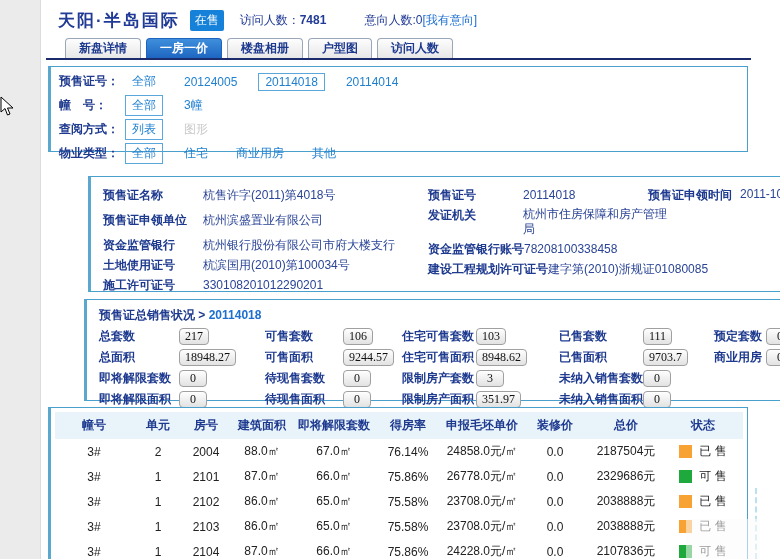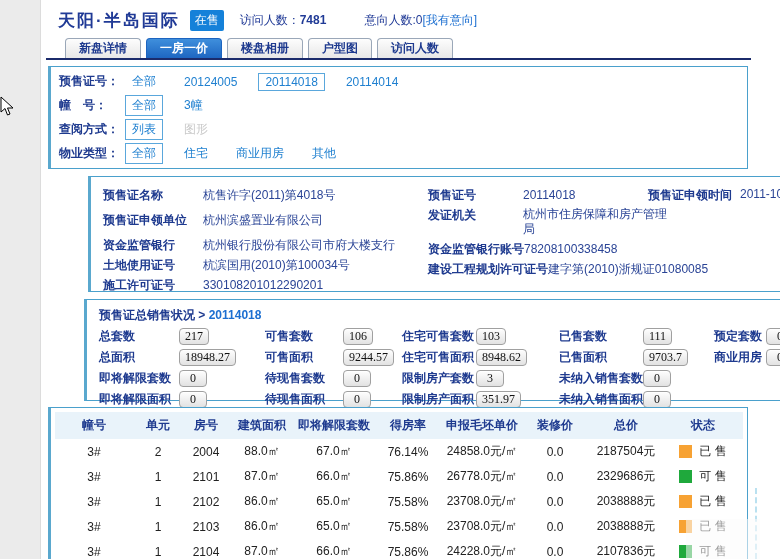--- a/index.html
+++ b/index.html
@@ -20,21 +20,21 @@
 
   
   .tabs{position:absolute;left:24px;top:38px;height:21px;display:flex;gap:5px;}
   .tab{padding:0 13px;line-height:19px;border:1px solid #9AA7B8;border-bottom:none;border-radius:4px 4px 0 0;
        background:linear-gradient(#fdfdfd,#e6e6e6);color:#1E3A8F;font-weight:bold;cursor:pointer;}
   .tab.active{background:linear-gradient(#3F8FDC,#1C64C0);color:#fff;border-color:#1C64C0;}
   .tab-underline{position:absolute;left:5px;top:58px;width:705px;height:2px;background:#1B2B6B;}
 
   
   .box{position:absolute;left:7px;width:700px;border:1px solid #4AA0CC;border-left:3px solid #5AA8CE;background:#fff;box-sizing:border-box;}
-  .filter-box{top:66px;height:103px;}
+  .filter-box{top:66px;height:86px;}
   .info-box{top:176px;height:116px;margin-left:40px;}
   .status-box{top:299px;height:102px;margin-left:36px;}
   .table-box{top:407px;height:180px;padding:4px;}
 
   
   .f-row{display:flex;align-items:center;margin:5px 0 0 8px;height:19px;}
   .f-label{color:#1E3A8F;font-weight:bold;width:66px;flex:none;}
   .f-opt{color:#2080D0;margin-right:14px;padding:2px 7px;cursor:pointer;white-space:nowrap;}
   .f-opt.selected{border:1px solid #5AA7DC;padding:1px 6px;}
   .f-opt.disabled{color:#C9C9C9;cursor:default;}

